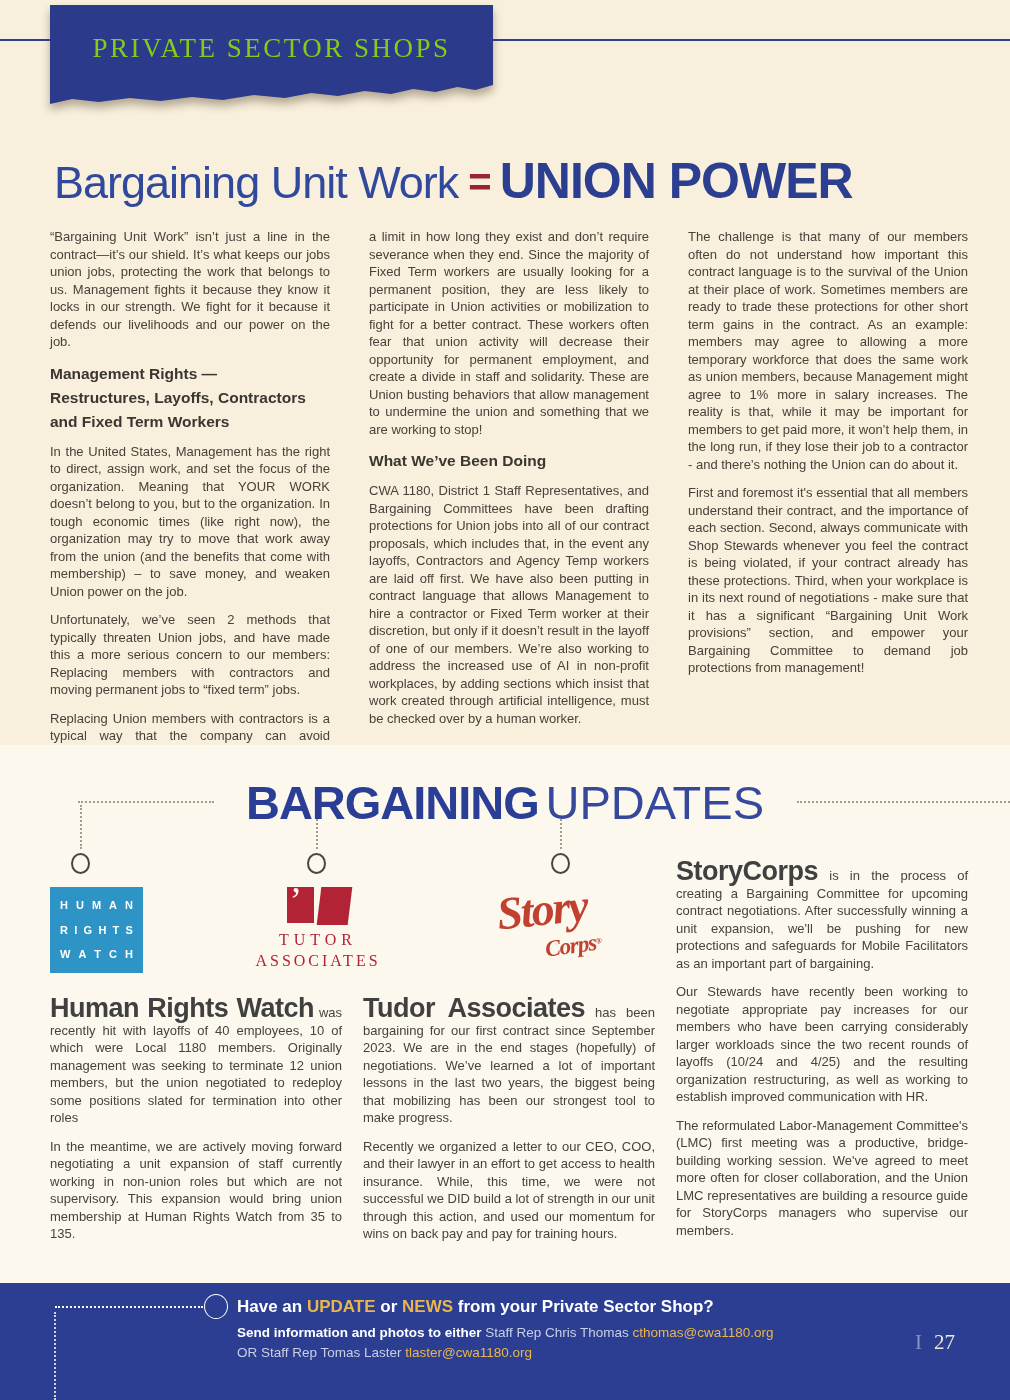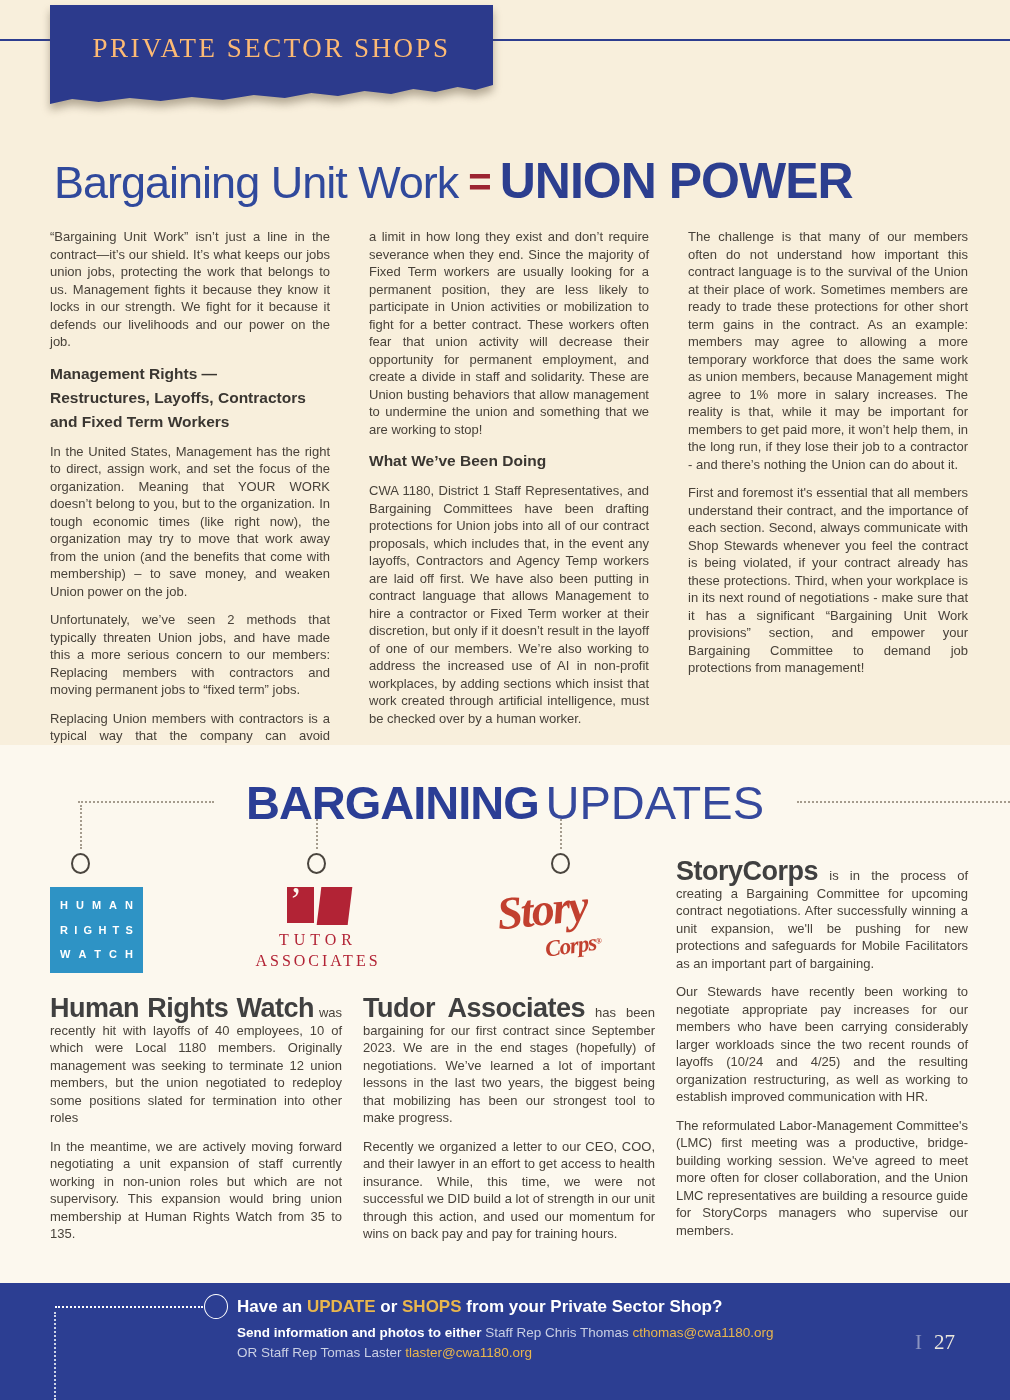--- a/index.html
+++ b/index.html
@@ -20,21 +20,21 @@
   .top-rule { position:absolute; top:39px; left:0; width:1010px; height:2px; background:#2d3d8f; }
 
   .banner-wrap { position:absolute; top:5px; left:50px; filter:drop-shadow(0 6px 4px rgba(95,82,60,.45)); }
   .banner {
     width:443px; height:100px; background:#2c3a8c;
     clip-path:polygon(0 0,100% 0,100% 80%,96% 85%,92% 82%,87% 87%,82% 84%,77% 89%,71% 86%,65% 91%,59% 88%,53% 93%,46% 90%,39% 95%,32% 92%,25% 96%,18% 93%,11% 97%,5% 94%,0 99%);
     display:flex; align-items:center; justify-content:center;
   }
   .banner span {
     font-family:"Liberation Serif", serif;
-    color:#fdba74; font-size:27px; letter-spacing:2.5px; margin-top:-14px;
+    color:#84cc16; font-size:27px; letter-spacing:2.5px; margin-top:-14px;
   }
 
   .headline { position:absolute; top:152px; left:54px; width:920px; white-space:nowrap; }
   .hl-left  { font-size:45px; font-weight:400; color:#30499c; letter-spacing:-1px; }
   .hl-eq    { font-size:40px; font-weight:800; color:#9c2431; margin:0 8px 0 10px; position:relative; top:-2px; }
   .hl-right { font-size:50px; font-weight:800; color:#2c3e8f; letter-spacing:-1px; }
 
   .columns { position:absolute; top:228px; left:50px; width:918px; display:flex; gap:39px; }
   .col { width:291px; }
   .col p {
@@ -229,21 +229,21 @@
       <p>The reformulated Labor-Management Committee's (LMC) first meeting was a productive, bridge-building working session. We've agreed to meet more often for closer collaboration, and the Union LMC representatives are building a resource guide for StoryCorps managers who supervise our members.</p>
     </div>
   </div>
 
   <div class="footer">
     <div class="f-dotted-h"></div>
     <div class="f-dotted-v"></div>
     <div class="f-circle"></div>
 
     <div class="f-text">
-      <div class="f-line1"><span>Have an </span><span class="f-gold">UPDATE</span><span> or </span><span class="f-gold">SHOPS</span><span> from your Private Sector Shop?</span></div>
+      <div class="f-line1"><span>Have an </span><span class="f-gold">UPDATE</span><span> or </span><span class="f-gold">NEWS</span><span> from your Private Sector Shop?</span></div>
       <div class="f-line2"><b>Send information and photos to either </b><span>Staff Rep Chris Thomas </span><span class="f-gold">cthomas@cwa1180.org</span></div>
       <div class="f-line3"><span>OR  Staff Rep Tomas Laster </span><span class="f-gold">tlaster@cwa1180.org</span></div>
     </div>
 
     <div class="f-page"><span class="f-page-sep">I</span><span>27</span></div>
   </div>
 
 </div>
 
 </body></html>

